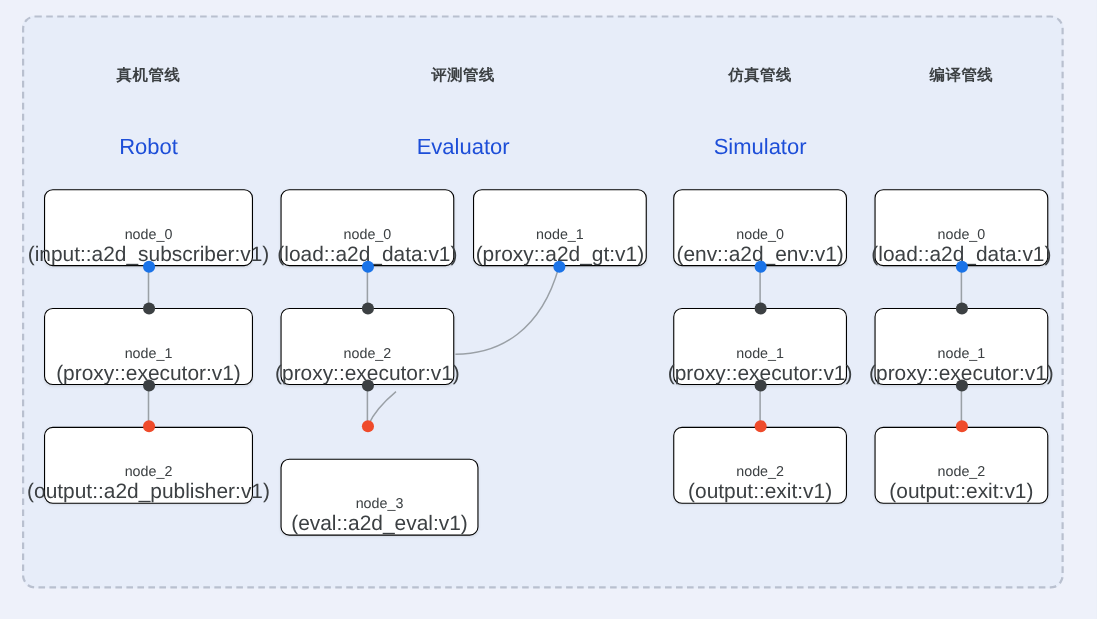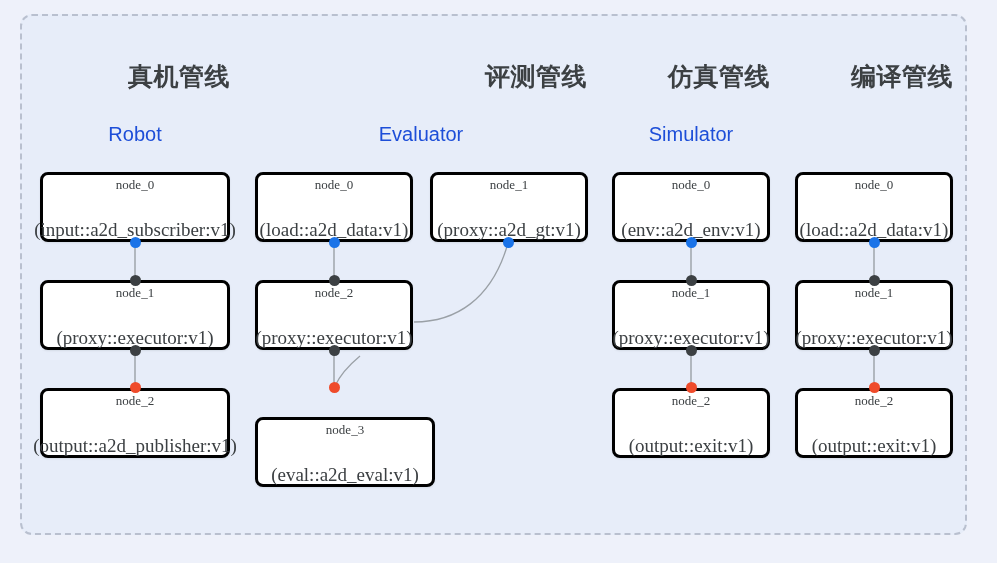--- a/index.html
+++ b/index.html
@@ -40,48 +40,47 @@
   }
   .column {
     position: absolute;
     top: 0;
     height: 563px;
   }
   .col-title {
     position: absolute;
     top: 60px;
     width: 100%;
-    text-align: right;
-    font-size: 25px;
+    text-align: center;
+    font-size: 14px;
     font-weight: bold;
     color: #3c4043;
     letter-spacing: 0.5px;
   }
   .col-subtitle {
     position: absolute;
     top: 123px;
     width: 100%;
     text-align: center;
     font-size: 20px;
     font-weight: normal;
     color: #1d4ed8;
   }
   .node {
     position: absolute;
     box-sizing: border-box;
     background: #ffffff;
-    border: 3px solid #000000;
+    border: 1px solid #000000;
     border-radius: 8px;
     box-shadow: 0 1px 2px rgba(60,64,67,0.10);
     display: flex;
     flex-direction: column;
     align-items: center;
-    justify-content: space-between;
+    justify-content: flex-end;
     height: 70px;
-    font-family: Liberation Serif, serif;
   }
   .node-label {
     font-size: 13px;
     color: #3c4043;
     line-height: 19px;
     white-space: nowrap;
   }
   .node-type {
     font-size: 19px;
     color: #3c4043;

